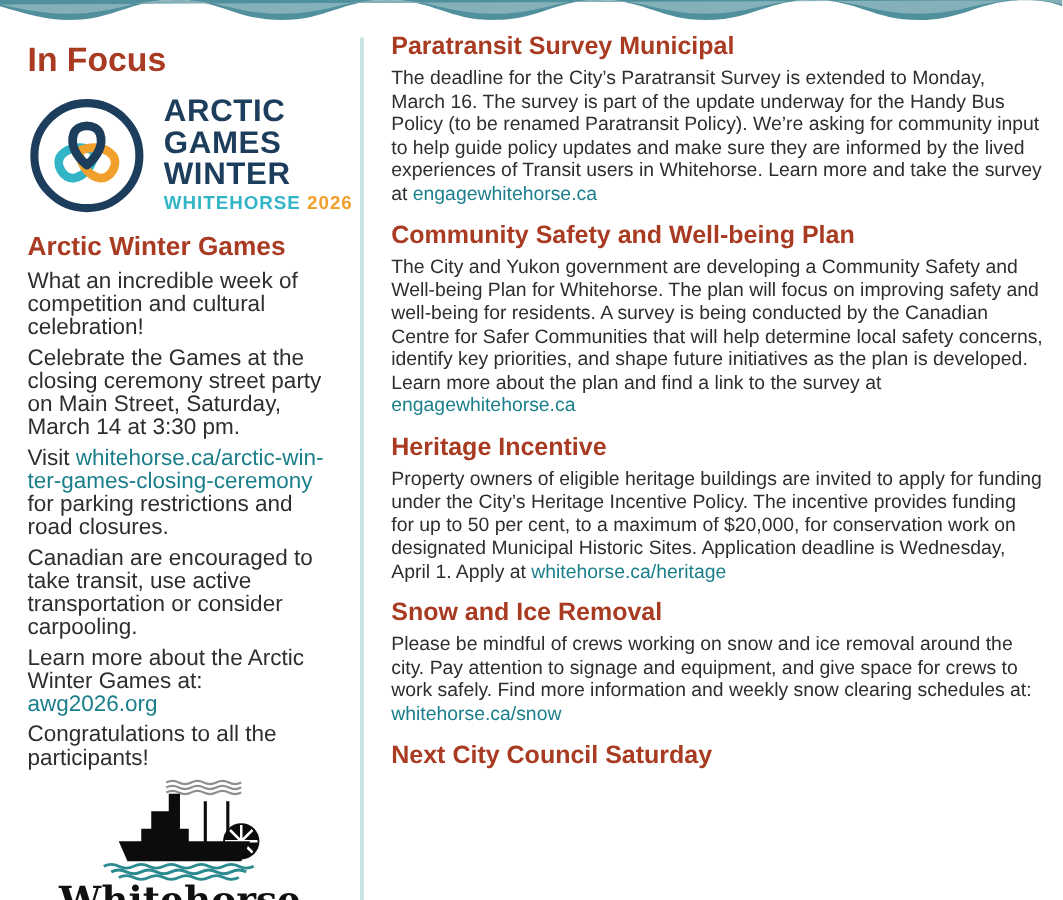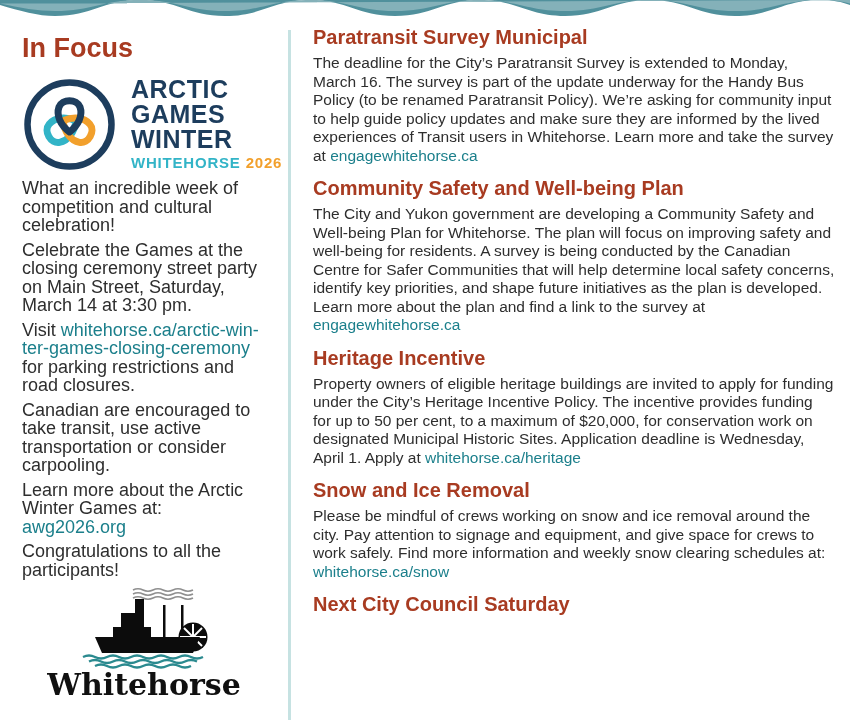--- a/index.html
+++ b/index.html
@@ -73,20 +73,21 @@
         <div class="awg-line">ARCTIC</div>
         <div class="awg-line">GAMES</div>
         <div class="awg-line">WINTER</div>
         <div class="awg-sub">
           <span class="awg-city">WHITEHORSE</span>
           <span class="awg-year">2026</span>
         </div>
       </div>
     </div>
 
+    <h2 class="article-heading">Arctic Winter Games</h2>
     <div class="article-body" id="left-paragraphs">
         <p><span>What an incredible week of competition and cultural celebration!</span></p>
         <p><span>Celebrate the Games at the closing ceremony street party on Main Street, Saturday, March 14 at 3:30 pm.</span></p>
         <p><span>Visit </span><a class="link" href="#">whitehorse.ca/arctic-win­ter-games-closing-ceremony</a><span> for parking restrictions and road closures.</span></p>
         <p><span>Canadian are encouraged to take transit, use active transportation or consider carpooling.</span></p>
         <p><span>Learn more about the Arctic Win­ter Games at: </span><a class="link" href="#">awg2026.org</a></p>
         <p><span>Congratulations to all the participants!</span></p>
       </div>
 
     <div class="city-logo">

